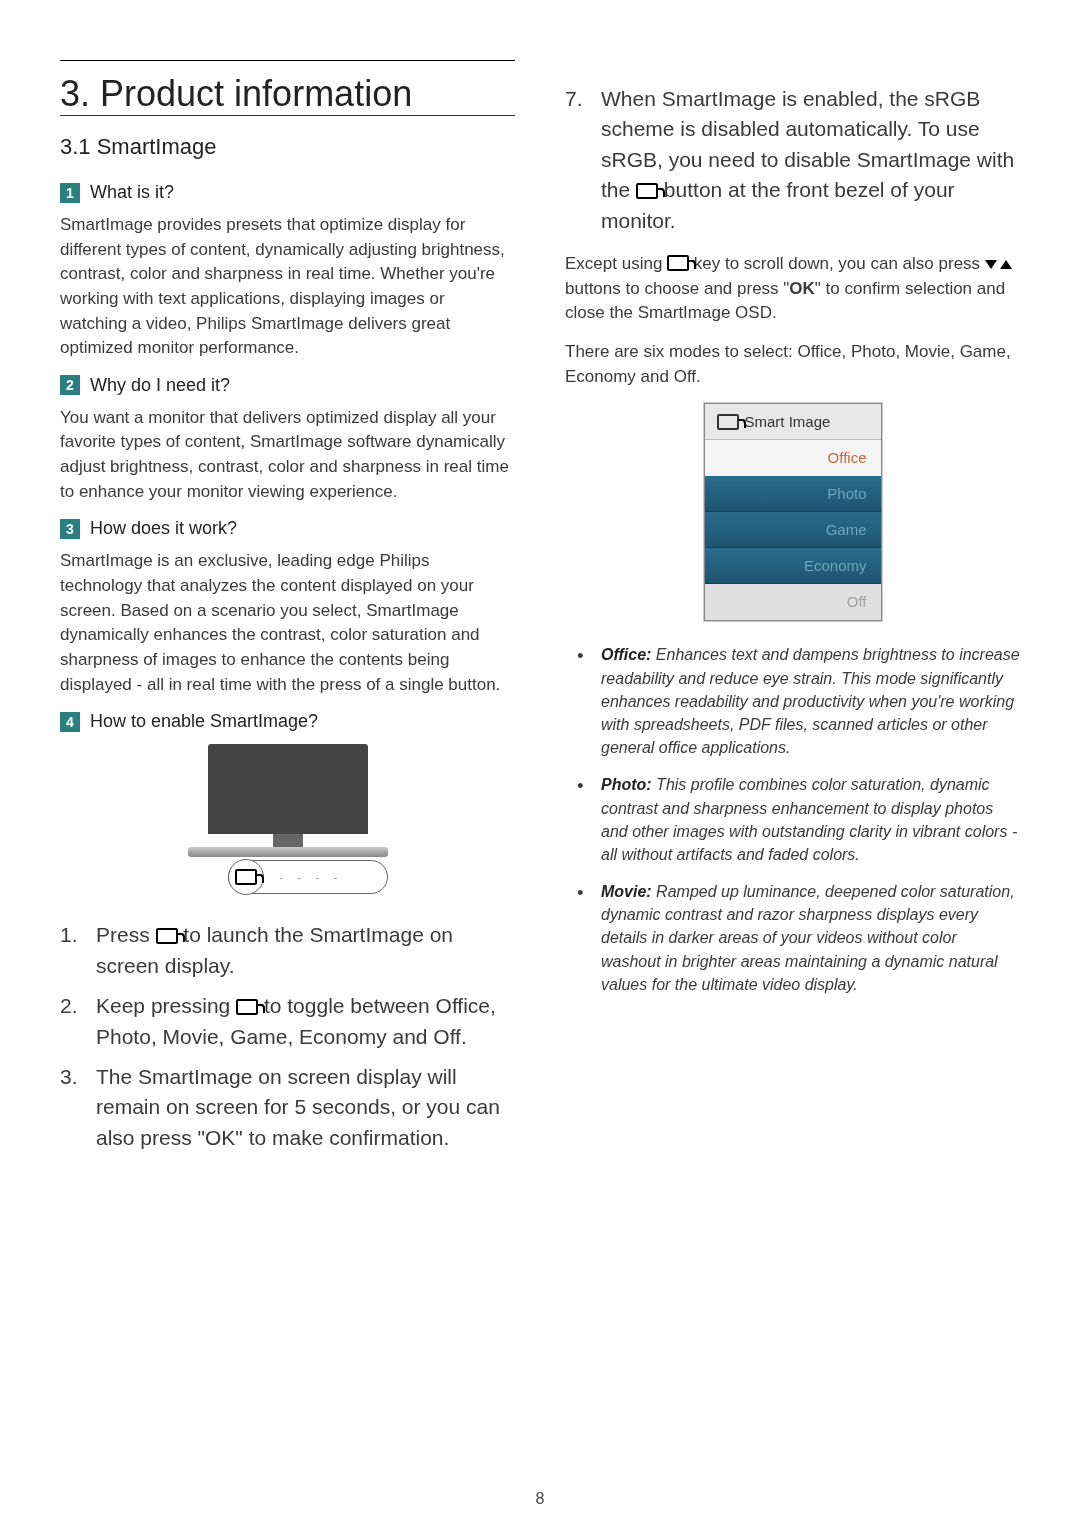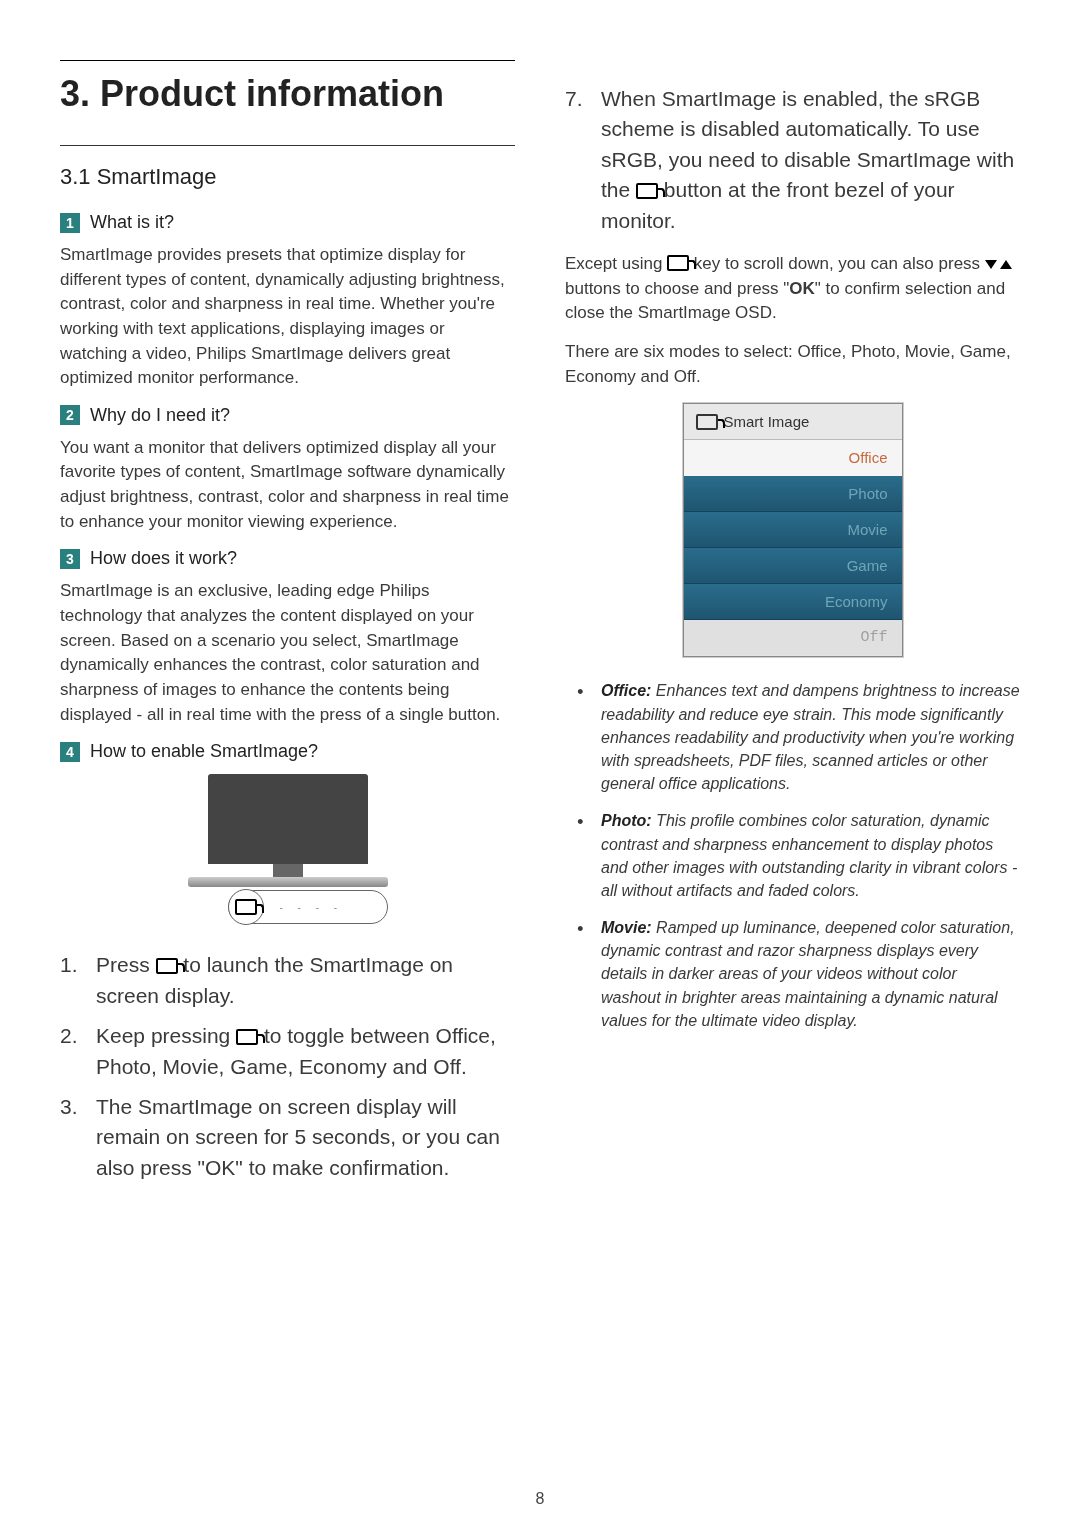--- a/index.html
+++ b/index.html
@@ -19,24 +19,23 @@
     .columns {
       display: flex;
       gap: 50px;
     }
     .col {
       flex: 1;
       min-width: 0;
     }
     h1 {
       font-size: 36px;
-      font-weight: 700;
+      font-weight: 400;
       border-top: 1px solid #000;
       padding-top: 12px;
-      margin-bottom: 30px;
       color: #222;
     }
     h2 {
       font-size: 22px;
       font-weight: 400;
       border-top: 1px solid #333;
       padding-top: 18px;
       margin-bottom: 22px;
       color: #222;
     }
@@ -210,21 +209,21 @@
       margin-left: -1px;
       background: #fff;
     }
     .monitor-dots {
       color: #888;
       font-size: 10px;
       letter-spacing: 6px;
       margin-left: 16px;
     }
     .osd-menu {
-      width: 220px;
+      width: 178px;
       margin: 8px auto 22px auto;
       border: 1px solid #888;
       font-size: 15px;
       box-shadow: 0 0 0 1px #ccc;
     }
     .osd-header {
       background: #e8e8e8;
       padding: 9px 12px;
       color: #333;
       display: flex;
@@ -242,21 +241,20 @@
       color: #c76a3e;
     }
     .osd-item.inactive {
       background: linear-gradient(180deg, #2a6c8c 0%, #1f5570 100%);
       color: #6fa5b8;
       border-bottom: 1px solid #13435c;
     }
     .osd-item.off {
       background: #e0e0e0;
       color: #a0a0a0;
-      font-family: Liberation Mono, monospace;
     }
     .page-number {
       position: absolute;
       bottom: 24px;
       left: 0;
       right: 0;
       text-align: center;
       font-size: 16px;
       color: #444;
     }
@@ -332,21 +330,20 @@
 
     <p>There are six modes to select: Office, Photo, Movie, Game, Economy and Off.</p>
 
     <div class="osd-menu">
       <div class="osd-header">
         <span class="icon-si" style="border-color:#333;"></span>
         <span>Smart Image</span>
       </div>
       <div class="osd-item selected">Office</div>
       <div class="osd-item inactive">Photo</div>
-      <div class="osd-item inactive">Movie</div>
       <div class="osd-item inactive">Game</div>
       <div class="osd-item inactive">Economy</div>
       <div class="osd-item off">Off</div>
     </div>
 
     <ul class="modes">
       <li>
         <span class="mode-label">Office:</span><span> Enhances text and dampens brightness to increase readability and reduce eye strain. This mode significantly enhances readability and productivity when you're working with spreadsheets, PDF files, scanned articles or other general office applications.</span>
       </li>
       <li>

